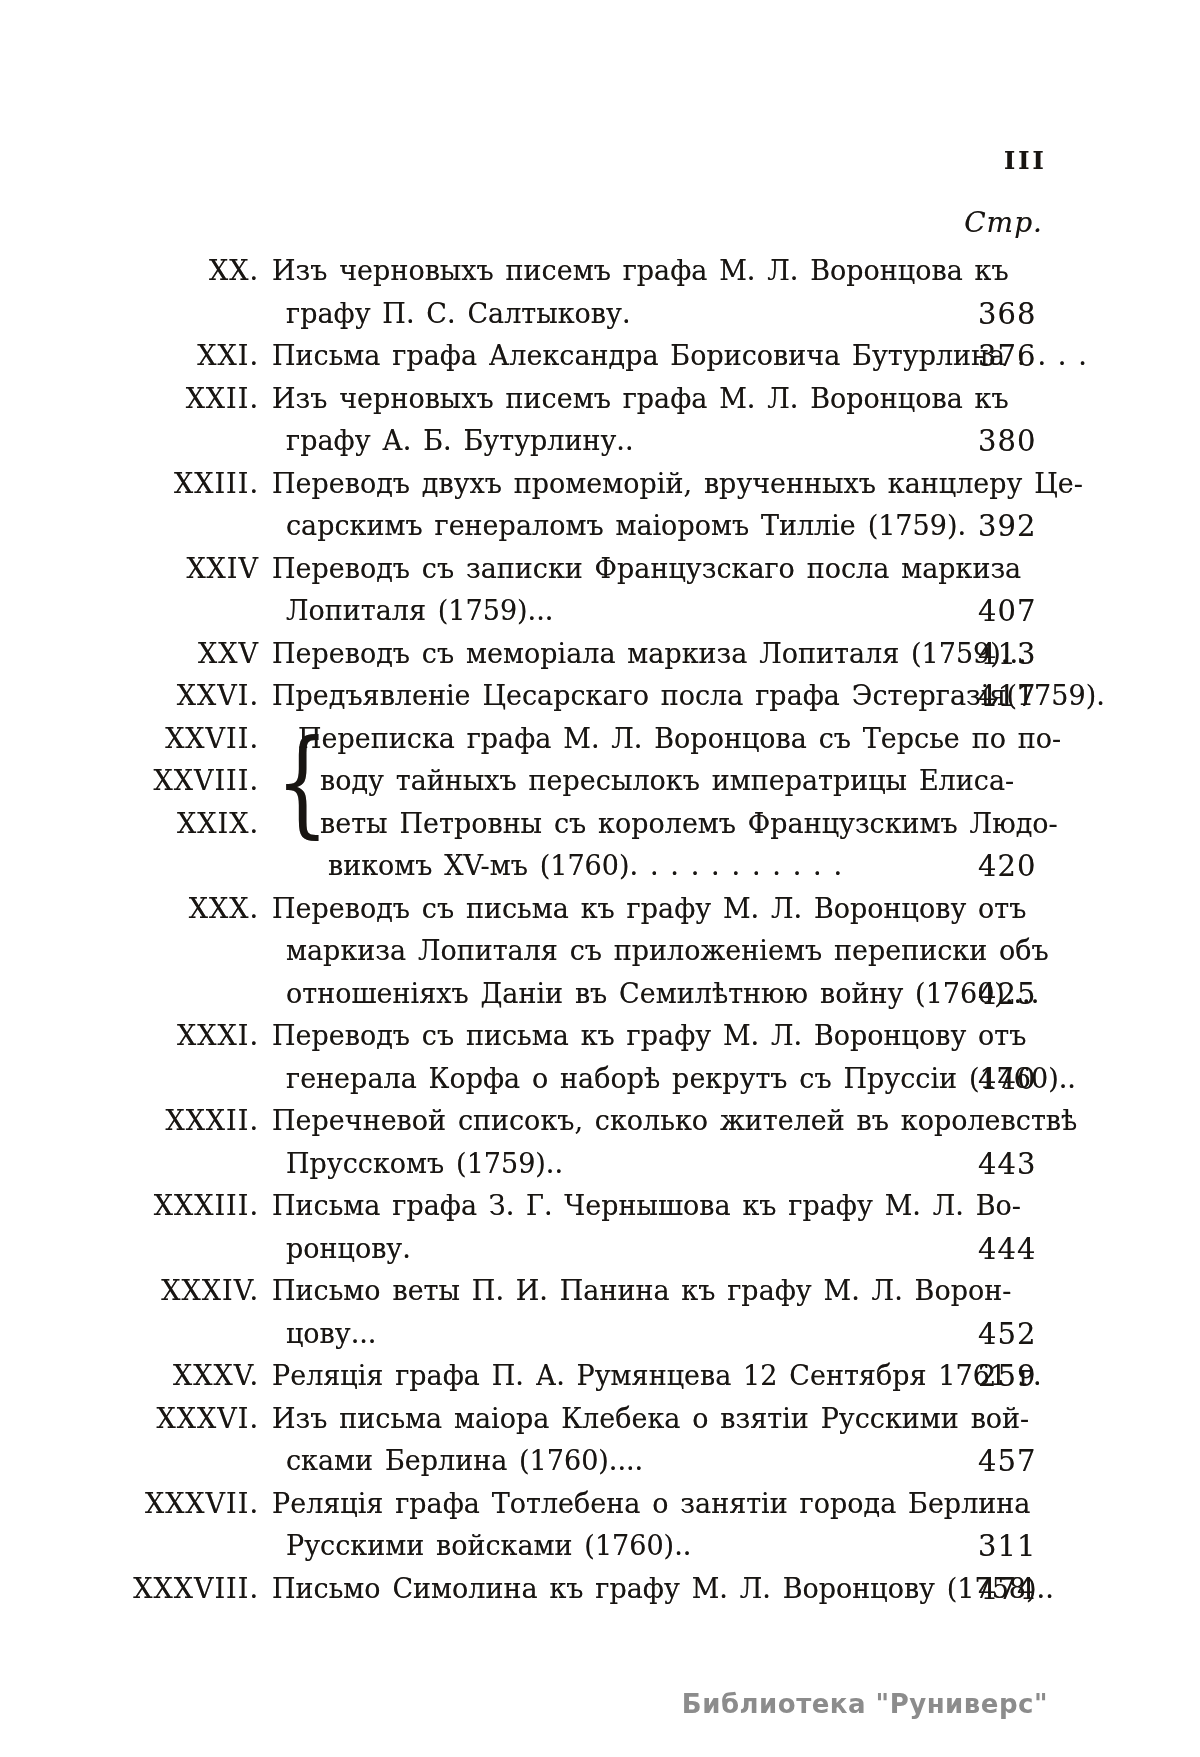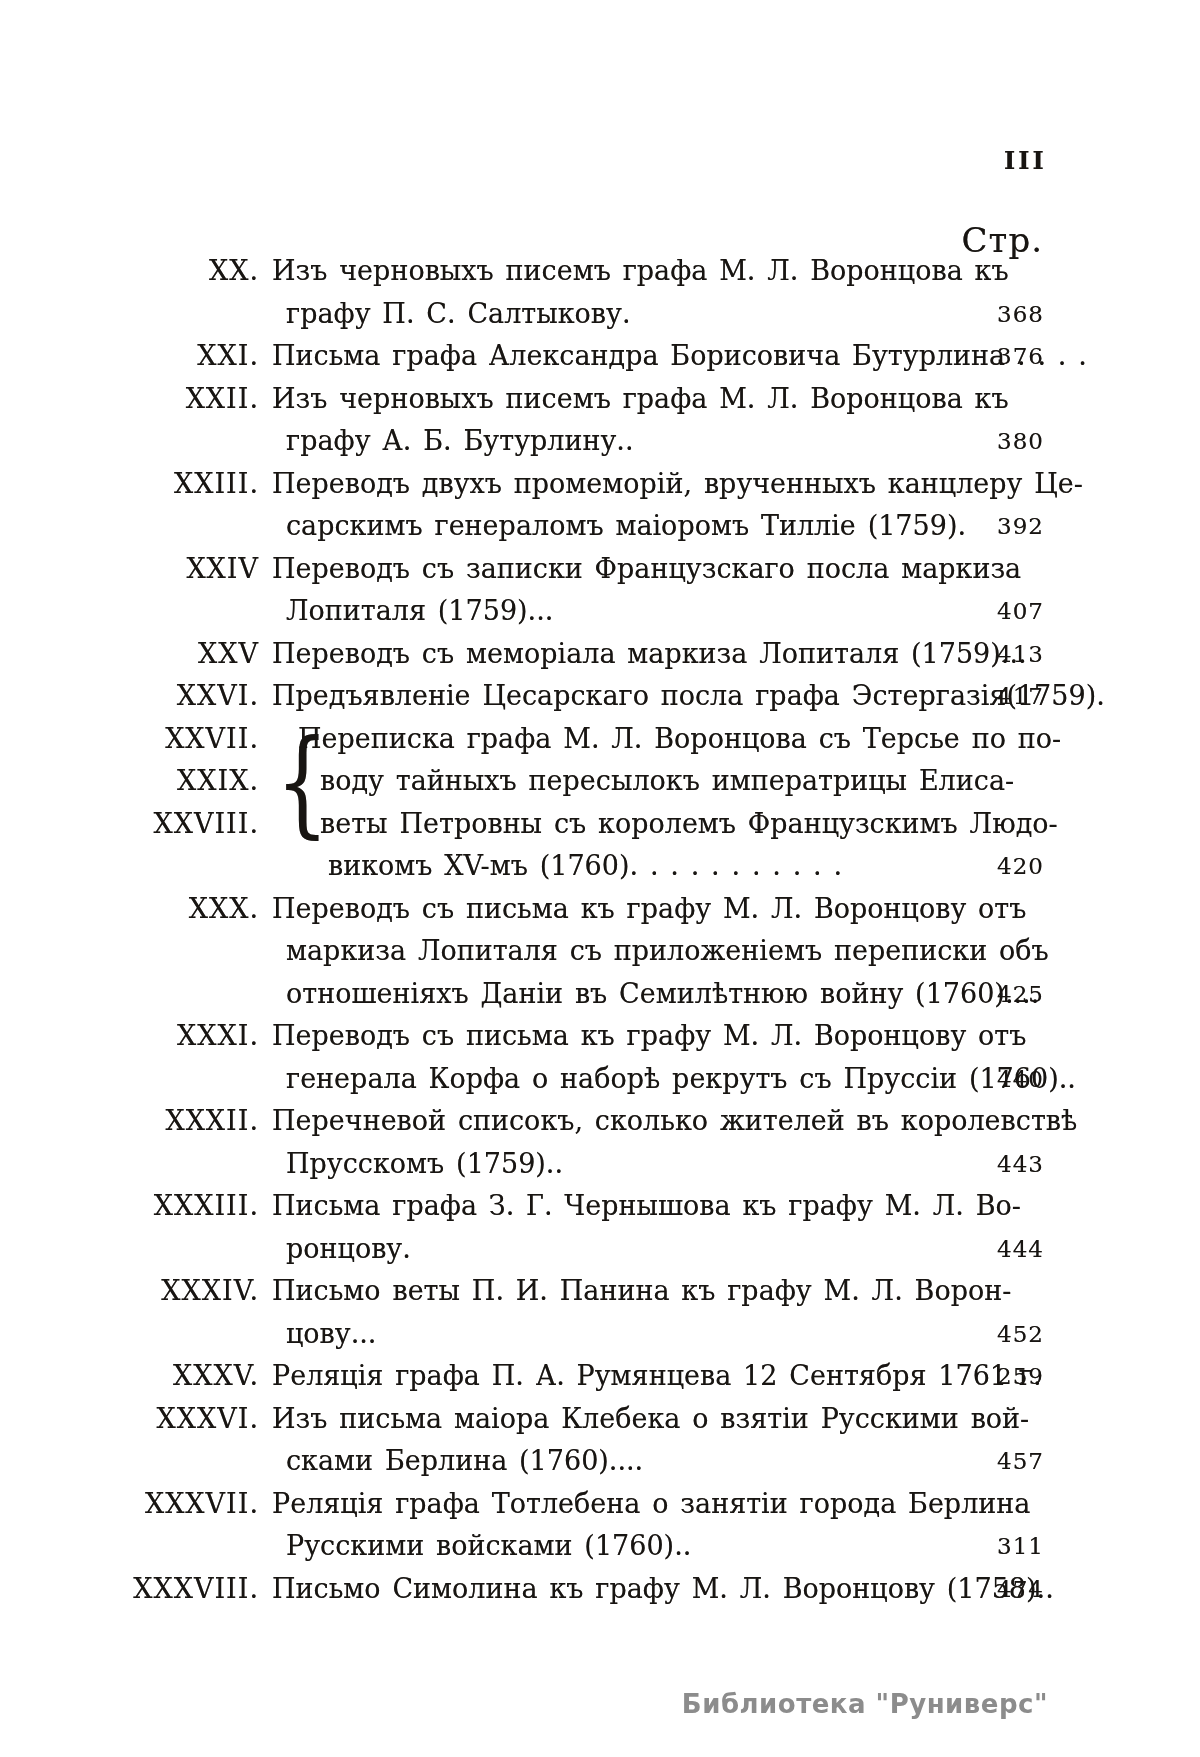--- a/index.html
+++ b/index.html
@@ -11,22 +11,22 @@
     font-family: "DejaVu Serif", "Liberation Serif", serif;
     color: #181512;
   }
   .ink { text-shadow: 0 0 0.6px rgba(20,15,10,0.55); }
 
   #folio {
     position: absolute; top: 146px; left: 1004px;
     font-size: 24px; font-weight: bold; letter-spacing: 3px;
   }
   #strhead {
-    position: absolute; top: 220px; right: 157px;
-    font-size: 34px; letter-spacing: 1px;
+    position: absolute; top: 206px; right: 157px;
+    font-size: 28px; font-style: italic; letter-spacing: 1px;
   }
 
   #toc {
     position: absolute; top: 250px; left: 0;
     width: 1044px;
     font-size: 27px; line-height: 42.5px;
     word-spacing: 0.12em;
   }
   .entry { display: flex; align-items: flex-start; }
   .num {
@@ -41,21 +41,21 @@
     font-weight: normal;
   }
   .body { flex: 1; min-width: 0; }
   .line { white-space: nowrap; }
   .line.j { text-align: justify; text-align-last: justify; }
   .ind1 { padding-left: 14px; }
   .ind2 { padding-left: 22px; }
   .ind3 { padding-left: 30px; }
   .page {
     flex: none; width: 66px; align-self: flex-end;
-    text-align: right; font-size: 23px;
+    font-size: 29px;
     letter-spacing: 1px;
   }
 
   #watermark {
     position: absolute; top: 1689px; right: 152px;
     font-family: "DejaVu Sans", "Liberation Sans", sans-serif;
     font-weight: bold; font-size: 26px;
     color: #8c8c8c; letter-spacing: 0.5px;
   }
 </style>
@@ -129,22 +129,22 @@
           <div class="numline">XXVI.</div>
         </div>
         <div class="body">
           <div class="line ind0 j">Предъявленіе Цесарскаго посла графа Эстергазія(1759).</div>
         </div>
         <div class="page">417</div>
       </div>
       <div class="entry">
         <div class="num">
           <div class="numline">XXVII.</div>
+          <div class="numline">XXVIII.</div>
           <div class="numline">XXIX.</div>
-          <div class="numline">XXVIII.</div>
         </div>
         <div class="brace">{</div>
         <div class="body">
           <div class="line ind0 j">Переписка графа М. Л. Воронцова съ Терсье по по-</div>
           <div class="line ind2 j">воду тайныхъ пересылокъ императрицы Елиса-</div>
           <div class="line ind2 j">веты Петровны съ королемъ Французскимъ Людо-</div>
           <div class="line ind3">викомъ XV-мъ (1760). . . . . . . . . . .</div>
         </div>
         <div class="page">420</div>
       </div>

